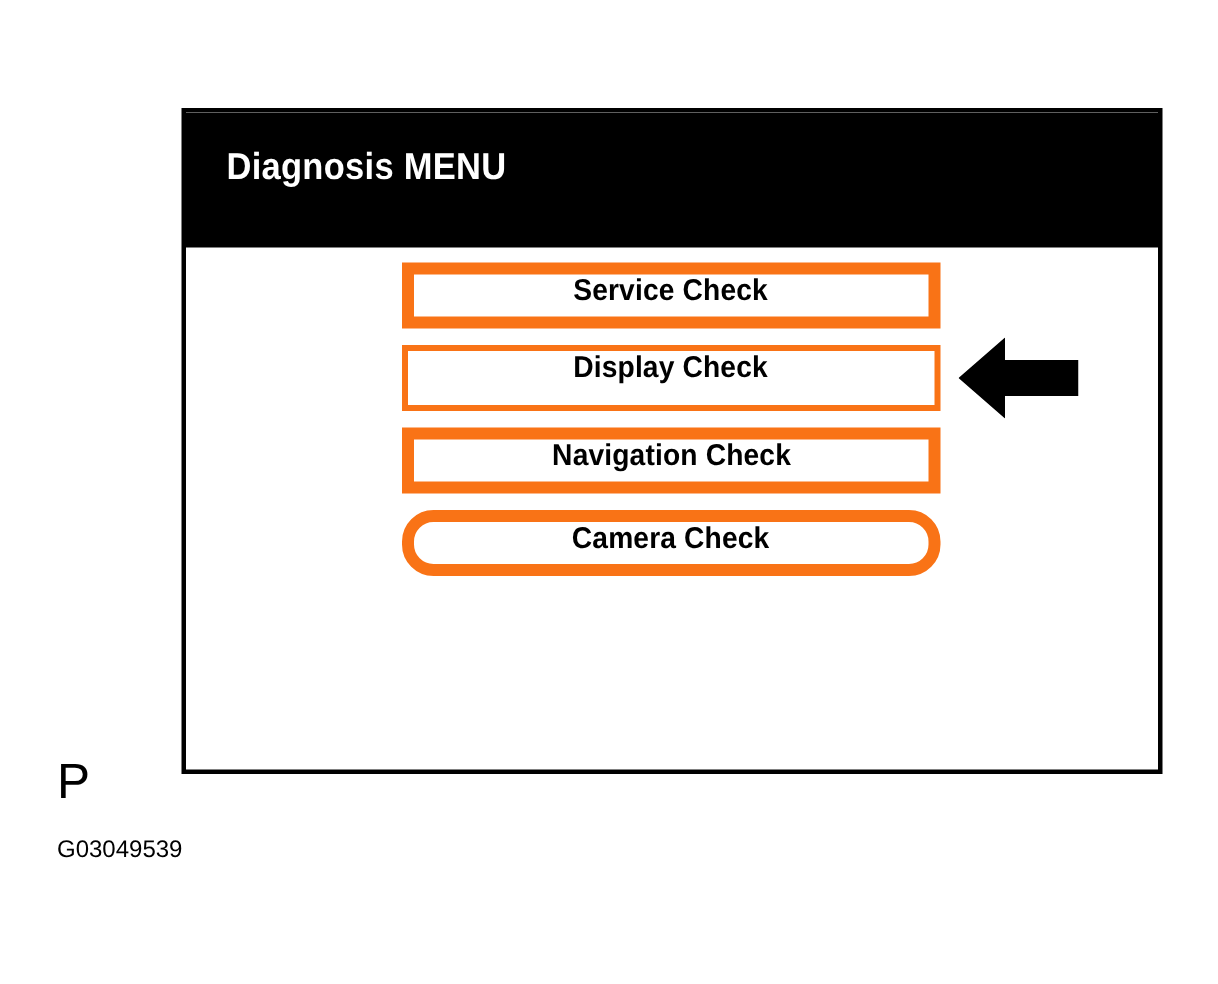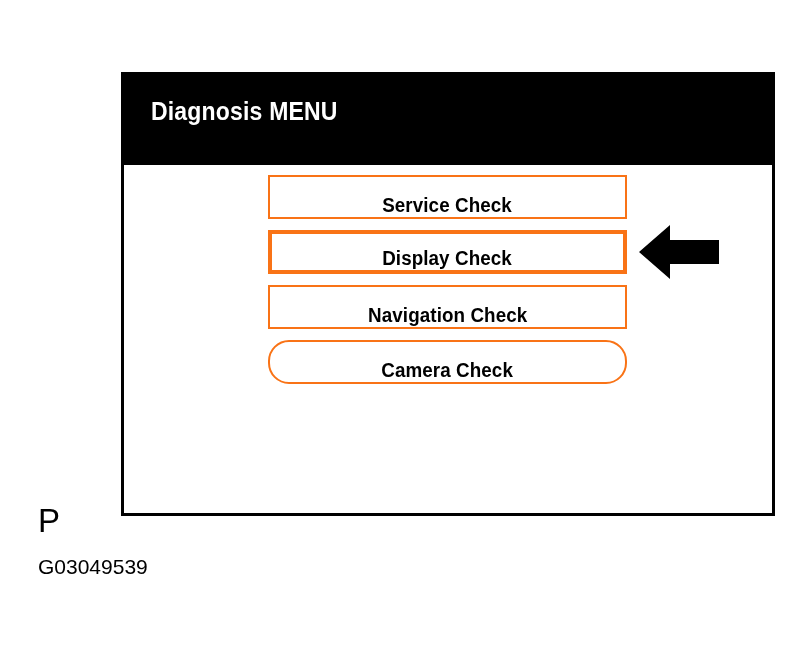--- a/index.html
+++ b/index.html
@@ -58,24 +58,24 @@
     width: 100%;
     height: 283px;
   }
 
   .menu-button {
     position: absolute;
     left: 144px;
     width: 359px;
     height: 44px;
     background: #ffffff;
-    border: 2px solid #f97316;
+    border: 8px solid #f97316;
     box-sizing: border-box;
     display: flex;
-    align-items: flex-end;
+    align-items: flex-start;
     justify-content: center;
   }
 
   .menu-button.selected {
     border-width: 4px;
   }
 
   .menu-button-label {
     font-size: 20px;
     font-weight: bold;
@@ -115,21 +115,21 @@
     width: 400px;
   }
   #caption-letter {
     font-size: 33px;
     color: #000000;
     line-height: 36px;
     font-family: "Liberation Sans", sans-serif;
   }
   #figure-id {
     margin-top: 16px;
-    font-size: 21px;
+    font-size: 16px;
     color: #000000;
     line-height: 24px;
     font-family: "Liberation Sans", sans-serif;
   }
 </style>
 </head>
 <body>
 
 <div id="screen-panel">
 

